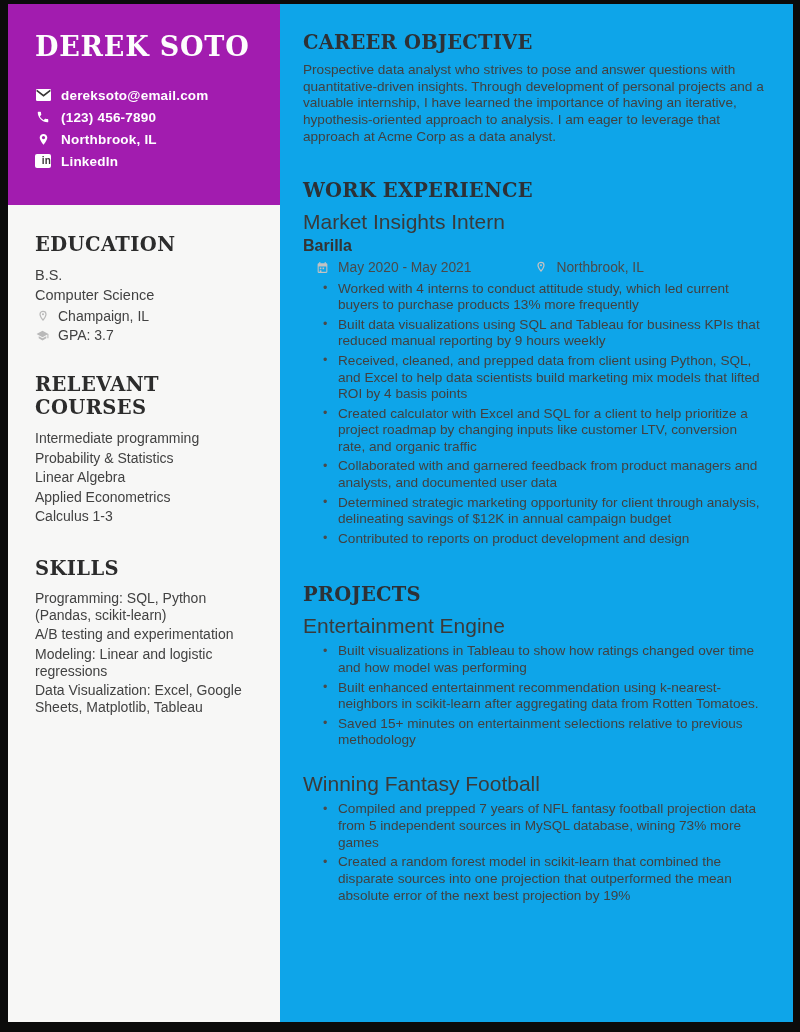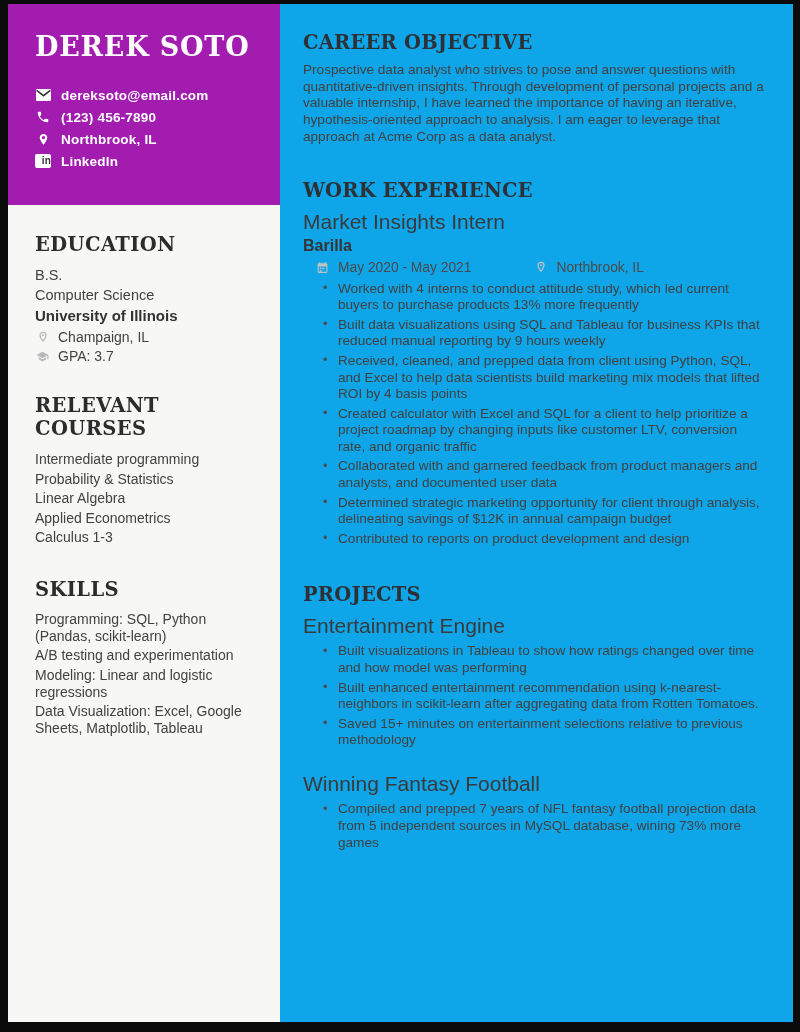--- a/index.html
+++ b/index.html
@@ -104,21 +104,20 @@
         </div>
       </div>
     </div>
 
     <div class="side-body">
 
       <div class="side-section">
         <div class="side-heading">EDUCATION</div>
         <div class="edu-line">B.S.</div>
         <div class="edu-line">Computer Science</div>
-        <div class="edu-school">University of Illinois</div>
         <div class="icon-row">
           <span class="ico">
             <svg width="12" height="14" viewBox="0 0 24 24">
               <path fill="none" stroke="#b9b9b9" stroke-width="2.4" d="M12 2.8C8.7 2.8 6 5.5 6 8.5c0 4.5 6 11.7 6 11.7s6-7.2 6-11.7c0-3-2.7-5.7-6-5.7z"></path>
               <circle cx="12" cy="8.6" r="2.1" fill="#b9b9b9"></circle>
             </svg>
           </span>
           <span>Champaign, IL</span>
         </div>
         <div class="icon-row">
@@ -203,18 +202,19 @@
           <li>Built visualizations in Tableau to show how ratings changed over time and how model was performing</li>
           <li>Built enhanced entertainment recommendation using k-nearest-neighbors in scikit-learn after aggregating data from Rotten Tomatoes.</li>
           <li>Saved 15+ minutes on entertainment selections relative to previous methodology</li>
         </ul>
       </div>
 
       <div class="project">
         <div class="project-title">Winning Fantasy Football</div>
         <ul class="bullets">
           <li>Compiled and prepped 7 years of NFL fantasy football projection data from 5 independent sources in MySQL database, wining 73% more games</li>
+          <li>Created a random forest model in scikit-learn that combined the disparate sources into one projection that outperformed the mean absolute error of the next best projection by 19%</li>
         </ul>
       </div>
     </section>
 
   </main>
 </div>
 
 </body></html>

